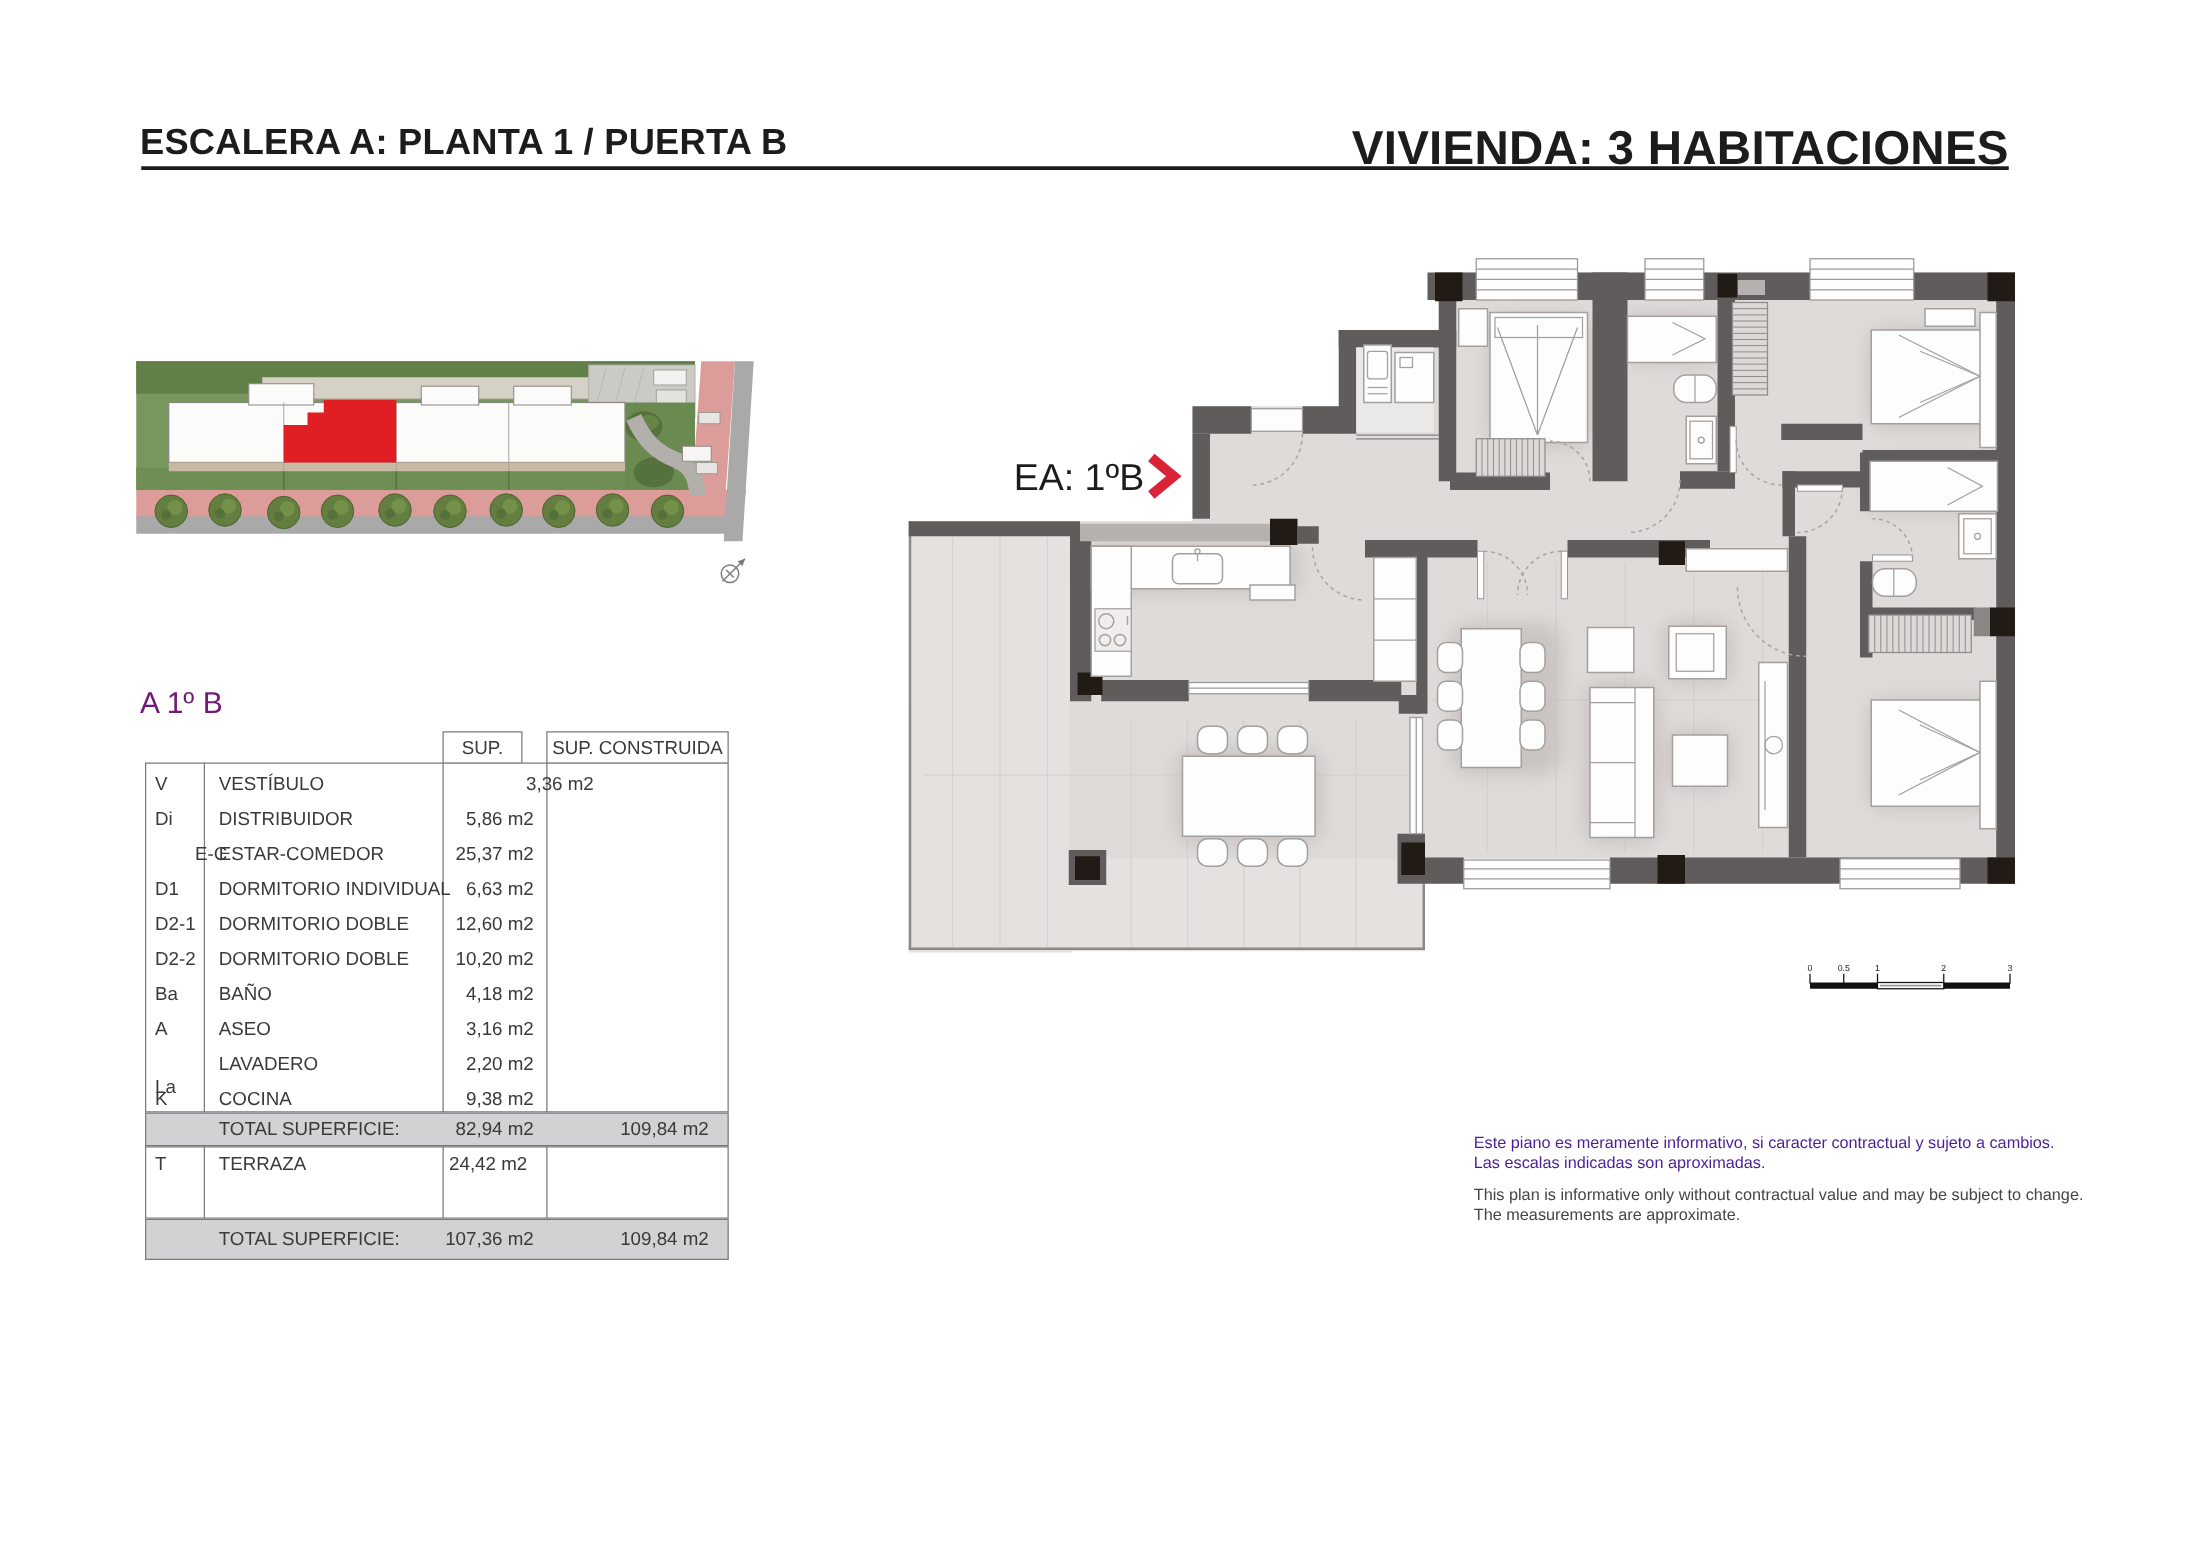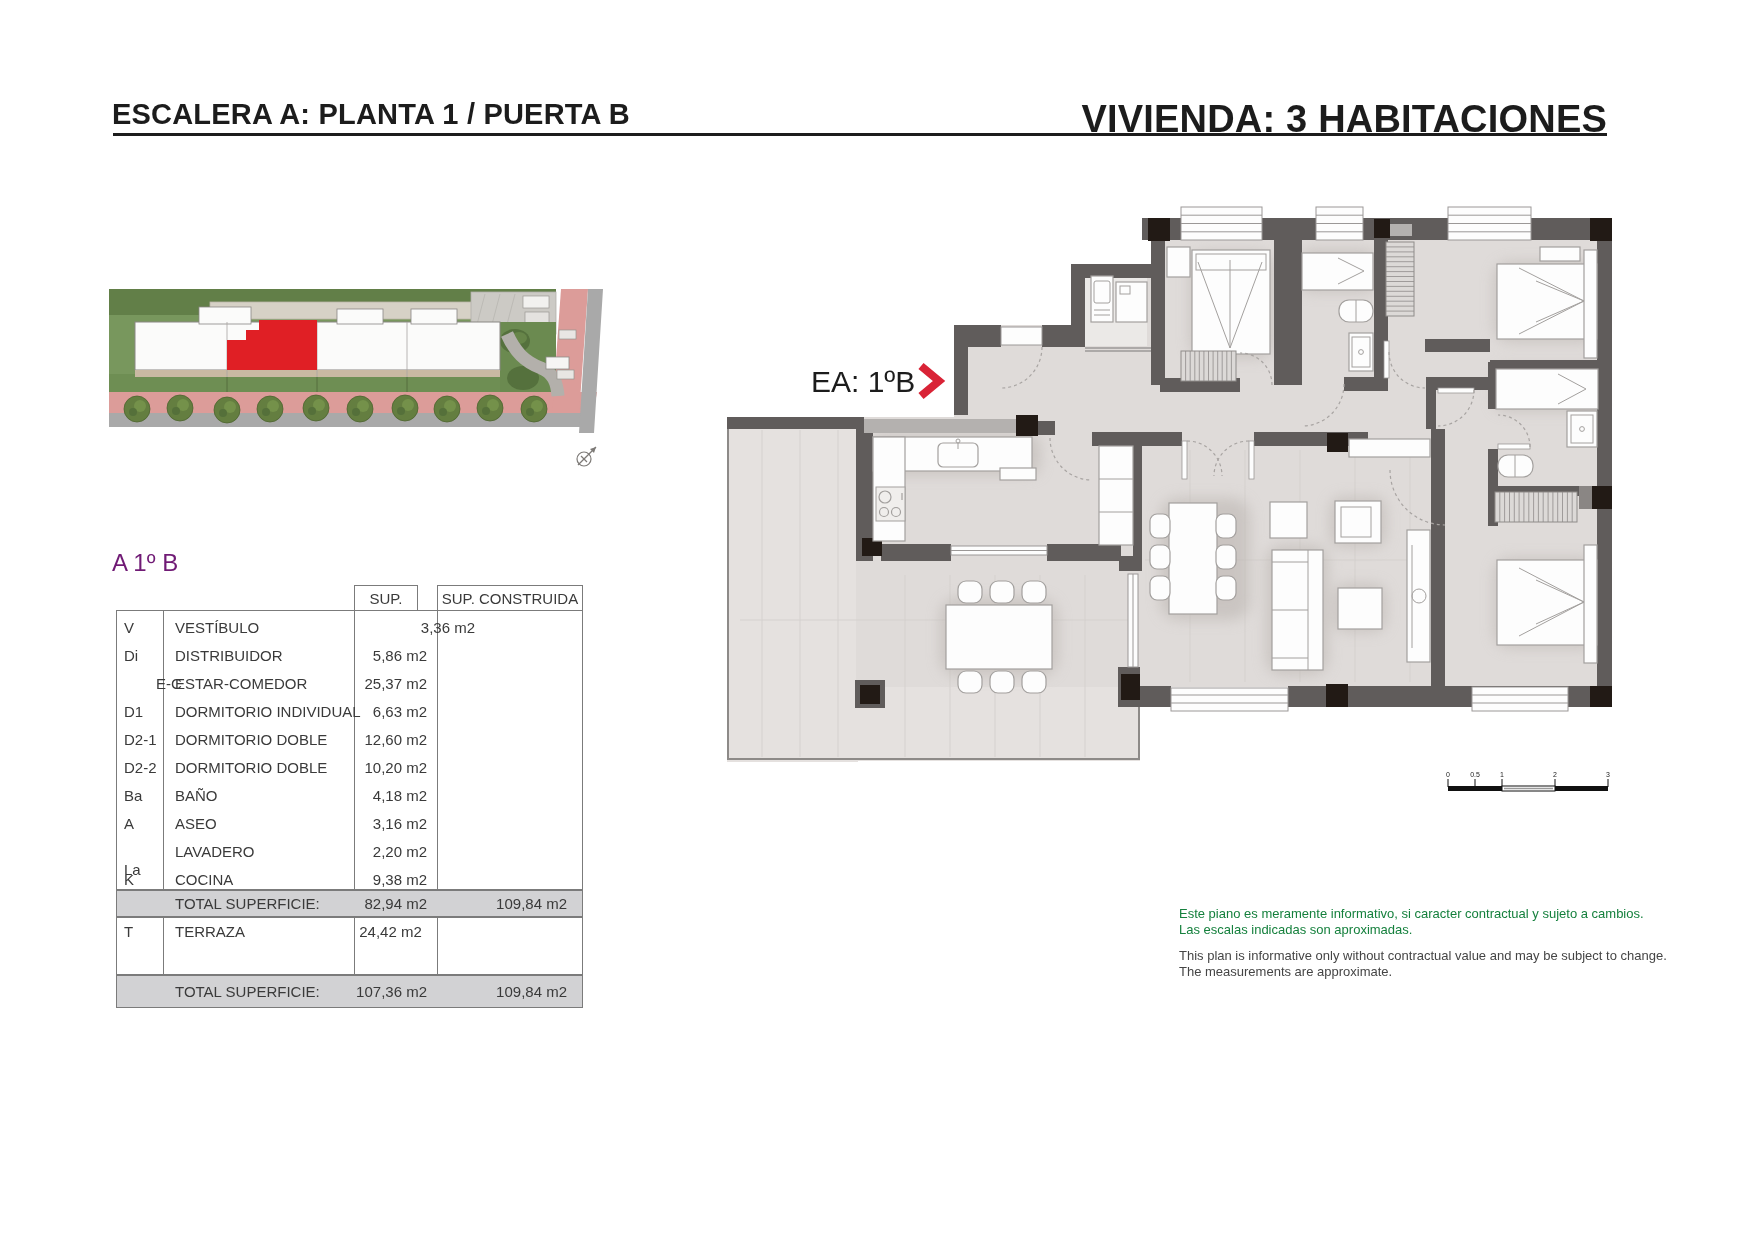--- a/index.html
+++ b/index.html
@@ -588,20 +588,20 @@
 <rect x="1555" y="786" width="53" height="5" fill="#111111"></rect>
 <g font-family="Liberation Sans, sans-serif" font-size="7" fill="#222222" text-anchor="middle">
 <text x="1448" y="777">0</text>
 <text x="1475" y="777">0.5</text>
 <text x="1502" y="777">1</text>
 <text x="1555" y="777">2</text>
 <text x="1608" y="777">3</text>
 </g>
 </svg>
 
-<div class="abs" style="left:1179px;top:906px;font-size:13px;line-height:16px;color:#15803d;">
+<div class="abs" style="left:1179px;top:906px;font-size:13px;line-height:16px;color:#4c1d95;">
 Este piano es meramente informativo, si caracter contractual y sujeto a cambios.<br>
 Las escalas indicadas son aproximadas.
 </div>
 <div class="abs" style="left:1179px;top:948px;font-size:13px;line-height:16px;color:#454545;">
 This plan is informative only without contractual value and may be subject to change.<br>
 The measurements are approximate.
 </div>
 
 </body></html>

